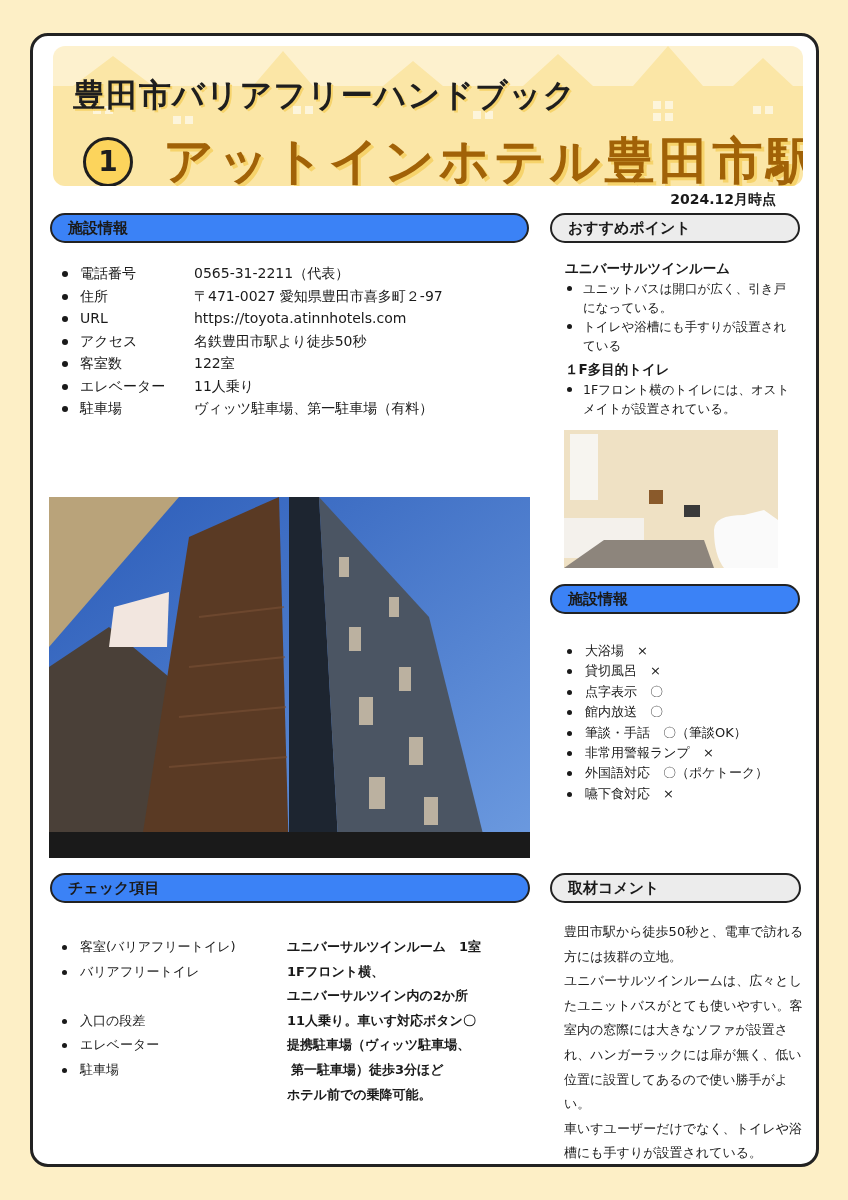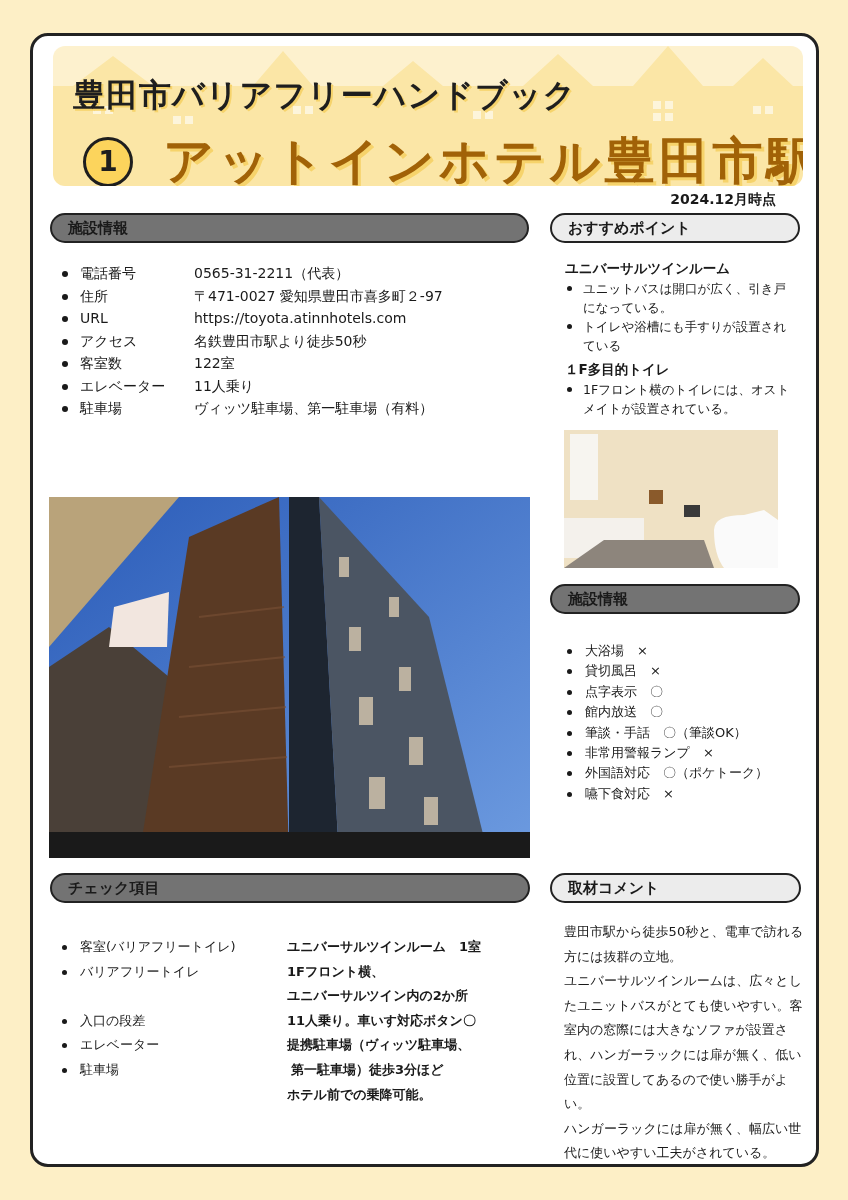--- a/index.html
+++ b/index.html
@@ -74,21 +74,21 @@
     position: absolute;
     height: 30px;
     border: 2.5px solid #222;
     border-radius: 16px;
     padding-left: 16px;
     display: flex; align-items: center;
     font-size: 15px;
     font-weight: bold;
     color: #1a1a1a;
   }
-  .pill.cream { background: #737373; }
+  .pill.cream { background: #3b82f6; }
   .pill.gray { background: #ececec; }
 
   ul.bullets { list-style: none; position: absolute; }
   ul.bullets li {
     position: relative;
     padding-left: 24px;
     font-size: 14px;
     line-height: 22.5px;
     white-space: nowrap;
   }
@@ -300,16 +300,16 @@
     <div>11人乗り。車いす対応ボタン〇</div>
     <div>提携駐車場（ヴィッツ駐車場、</div>
     <div style="padding-left:4px">第一駐車場）徒歩3分ほど</div>
     <div>ホテル前での乗降可能。</div>
   </div>
 
   <div class="pill gray" style="left:517px; top:837px; width:251px;">取材コメント</div>
   <div class="comment" style="left:531px; top:884px;">
     <div>豊田市駅から徒歩50秒と、電車で訪れる方には抜群の立地。</div>
     <div>ユニバーサルツインルームは、広々としたユニットバスがとても使いやすい。客室内の窓際には大きなソファが設置され、ハンガーラックには扉が無く、低い位置に設置してあるので使い勝手がよい。</div>
-    <div>ハンガーラックには扉が無く、幅広い世代に使いやすい工夫がされている。</div>
+    <div>車いすユーザーだけでなく、トイレや浴槽にも手すりが設置されている。</div>
   </div>
 
 </div>
 
 </body></html>

